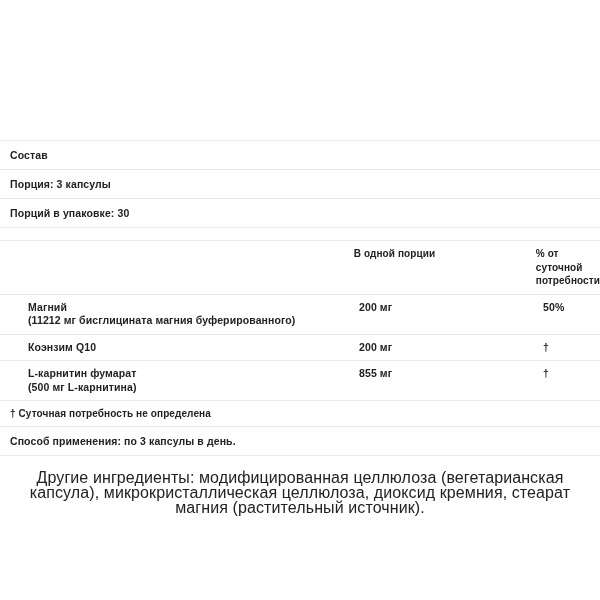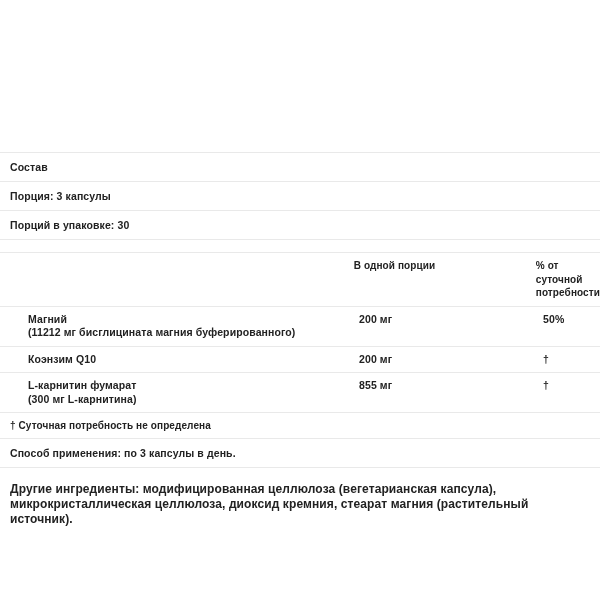--- a/index.html
+++ b/index.html
@@ -10,21 +10,21 @@
     width: 600px;
     height: 600px;
     background: #ffffff;
     font-family: "Liberation Sans", "DejaVu Sans", sans-serif;
     color: #222222;
     overflow: hidden;
   }
 
   .panel {
     position: absolute;
-    top: 152px;
+    top: 140px;
     left: 0;
     width: 600px;
   }
 
   .rule {
     height: 1px;
     background: #e9e9e9;
     width: 100%;
   }
 
@@ -80,26 +80,27 @@
     font-size: 10px;
     font-weight: bold;
     letter-spacing: 0.1px;
   }
 
   .para-block {
     padding: 14px 10px 0 10px;
   }
 
   .para {
-    font-size: 12px;
-    font-weight: bold;
+    font-size: 16px;
+    font-weight: normal;
     line-height: 15px;
     letter-spacing: 0.1px;
     margin: 0 0 14px 0;
     max-width: 580px;
+    text-align: center;
   }
   .para:last-child { margin-bottom: 0; }
 </style>
 </head>
 <body>
 
 <div class="panel">
 
   <div class="rule"></div>
 
@@ -144,21 +145,21 @@
     </div>
     <div class="cell-amount">200 мг</div>
     <div class="cell-dv">†</div>
   </div>
 
   <div class="rule"></div>
 
   <div class="row">
     <div class="cell-name">
       <span>L-карнитин фумарат</span>
-      <span class="sub">(300 мг L-карнитина)</span>
+      <span class="sub">(500 мг L-карнитина)</span>
     </div>
     <div class="cell-amount">855 мг</div>
     <div class="cell-dv">†</div>
   </div>
 
   <div class="rule"></div>
 
   <div class="footnote">† Суточная потребность не определена</div>
 
   <div class="rule"></div>

